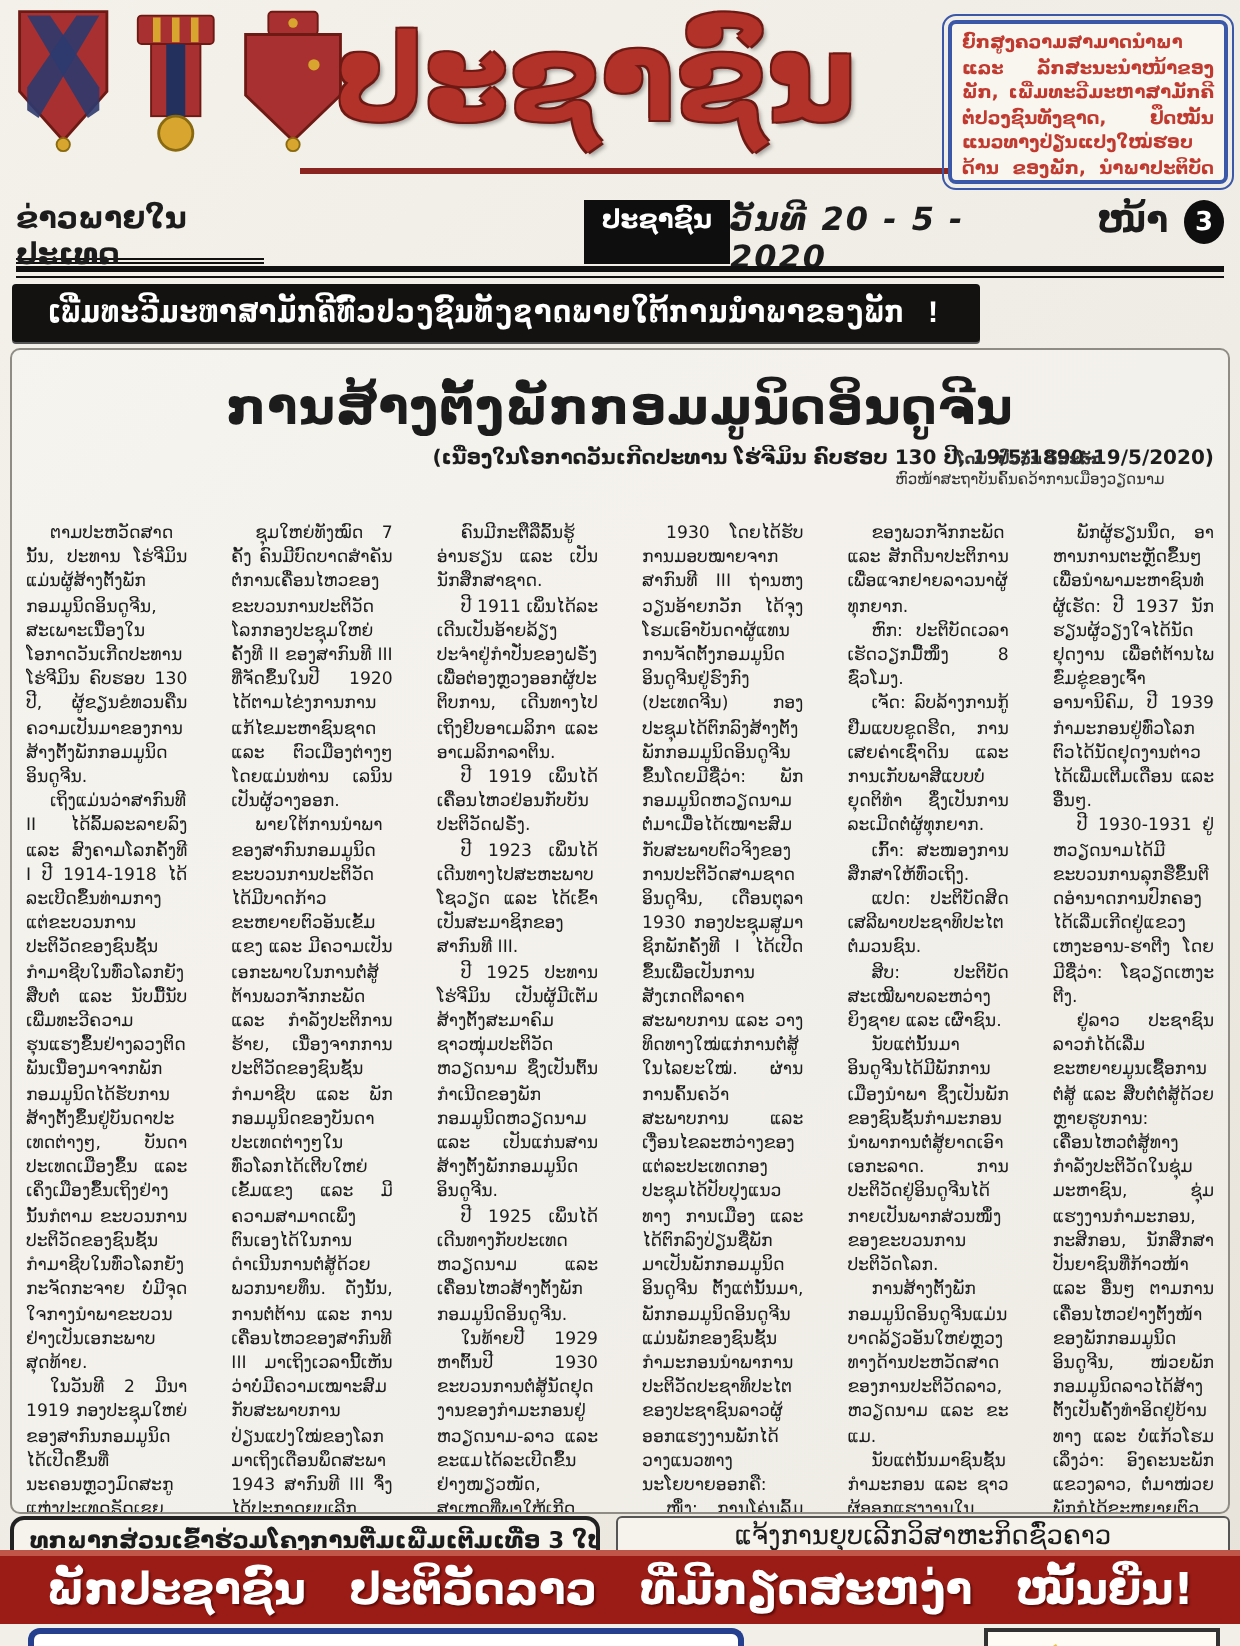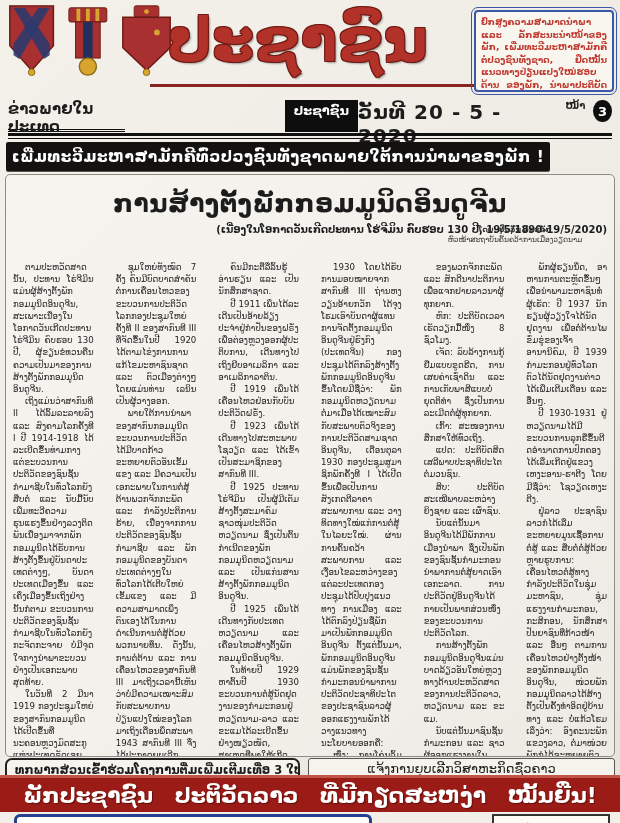--- a/index.html
+++ b/index.html
@@ -29,33 +29,34 @@
     text-align:justify; overflow:hidden;
   }
 
   
   .medal { display:block; }
 
   
   .date-bar { position:absolute; left:8px; top:100px; width:604px; height:32px; display:flex; }
   .section-label { font-size:15px; font-weight:bold; border-bottom:3px double #111; padding-bottom:1px; }
   .paper-chip { margin-left:160px; background:#0e0e0e; color:#fff; font-weight:bold; font-size:13px; padding:3px 9px; }
-  .date-text { font-size:20px; font-weight:bold; letter-spacing:1px; }
-  .page-label { margin-left:28px; font-size:10px; font-weight:bold; }
+  .date-text { font-size:16px; font-weight:bold; letter-spacing:1px;font-style:italic; }
+  .page-label { margin-left:28px; font-size:18px; font-weight:bold; }
   .page-circle { margin-left:8px; width:22px; height:22px; border-radius:50%; background:#0e0e0e; color:#fff;
     font-size:13px; font-weight:bold; display:flex; align-items:center; justify-content:center; }
   .double-rule { position:absolute; left:8px; top:133px; width:604px; height:6px;
     border-top:3px solid #111; border-bottom:1px solid #111; }
 
   
   .top-banner {
-    position:absolute; left:6px; top:142px; width:544px; height:29px;
+    position:absolute; left:6px; top:142px; width:484px; height:29px;
     background:#141210; color:#fff; display:flex; align-items:center; justify-content:center;
     font-size:15.5px; font-weight:bold; letter-spacing:.5px; border-radius:2px;
     box-shadow:0 1px 0 #555;
+    font-family:Liberation Mono, monospace;
   }
 
   
   .article-box {
     position:absolute; left:5px; top:174px; width:610px; height:583px;
     border:1px solid #8f8c85; border-radius:5px; padding:6px 7px 0 7px; overflow:hidden;
     background:rgba(255,255,255,.25);
   }
   .article-title { text-align:center; font-size:25px; font-weight:bold; margin-top:8px; letter-spacing:.5px; }
   .article-subtitle { text-align:right; font-size:10px; font-weight:bold; margin-top:6px; }

